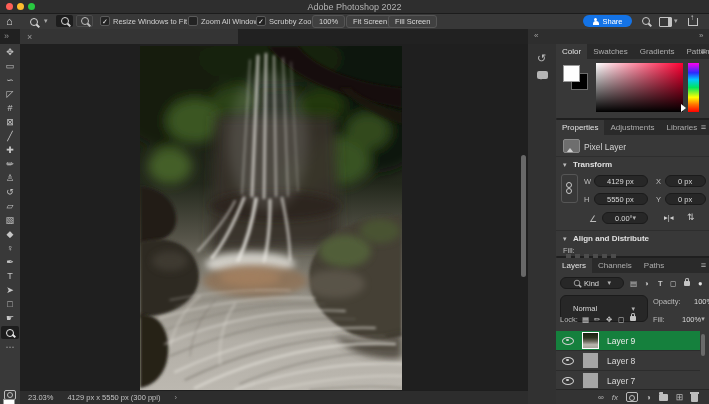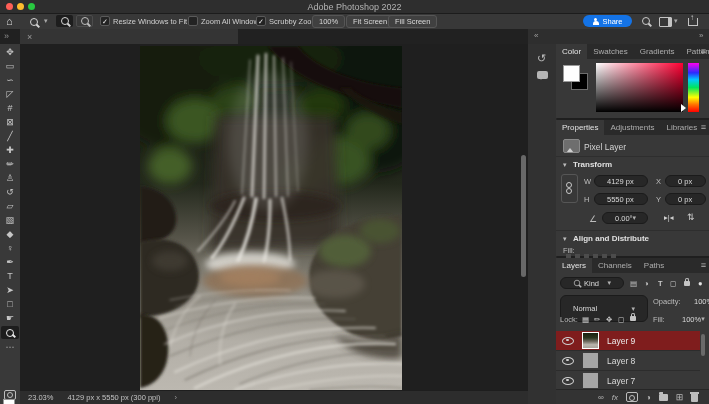--- a/index.html
+++ b/index.html
@@ -69,21 +69,21 @@
   .sep{position:absolute;left:0;width:153px;height:1px;background:#2e2e2e}
   .chainbox{position:absolute;left:5px;top:130px;width:15px;height:27px;border:1px solid #565656;border-radius:3px}
   .chain{position:absolute;left:4px;top:7px;width:6px;height:12px}
   .chain::before,.chain::after{content:"";position:absolute;left:0;width:6px;height:6px;border:1.2px solid #c9c9c9;border-radius:50%;box-sizing:border-box}
   .chain::before{top:0}.chain::after{bottom:0}
   .picicon{position:absolute;left:7px;top:4px;width:15px;height:12px;background:#6e6e6e;border:1px solid #8a8a8a;border-radius:2px;overflow:hidden}
   .picicon::after{content:"";position:absolute;left:2px;bottom:-1px;border:4px solid transparent;border-bottom:5px solid #cfcfcf}
   .alignsq{display:inline-block;width:5px;height:5px;background:#4c4c4c;margin-right:4px}
   
   .lrow{position:absolute;left:0;width:144px;height:19px;border-bottom:1px solid #2c2c2c;display:flex;align-items:center}
-  .lrow.sel{background:#7f1d1d}
+  .lrow.sel{background:#15803d}
   .eye{display:inline-block;width:10px;height:6px;border:1px solid #cfcfcf;border-radius:50%;position:relative;margin:0 8px 0 6px}
   .eye::after{content:"";position:absolute;left:3px;top:1px;width:2.5px;height:2.5px;border-radius:50%;background:#cfcfcf}
   .thumb{width:17px;height:17px;margin-right:8px;box-sizing:border-box}
   .thumb.photo{border:1px solid #fff;background:linear-gradient(180deg,#1a2110 0%,#2c3520 32%,#6b675c 55%,#b9b5ad 78%,#a8a49c 100%)}
   .thumb.gray{background:#a6a6a6;border:1px solid #3a3a3a}
   .lck{display:inline-block;width:6px;height:5px;background:#c4c4c4;border-radius:1px;position:relative;margin-top:3px}
   .lck::before{content:"";position:absolute;left:0.5px;top:-3px;width:4px;height:3px;border:1px solid #c4c4c4;border-bottom:none;border-radius:2px 2px 0 0;box-sizing:border-box}
   .fold{display:inline-block;width:9px;height:7px;background:#bdbdbd;border-radius:1px;position:relative}
   .fold::before{content:"";position:absolute;top:-2px;left:0;width:4px;height:2px;background:#bdbdbd;border-radius:1px 0 0 0}
   .trash{display:inline-block;width:7px;height:8px;background:#bdbdbd;border-radius:0 0 1px 1px;position:relative;margin-top:2px}

